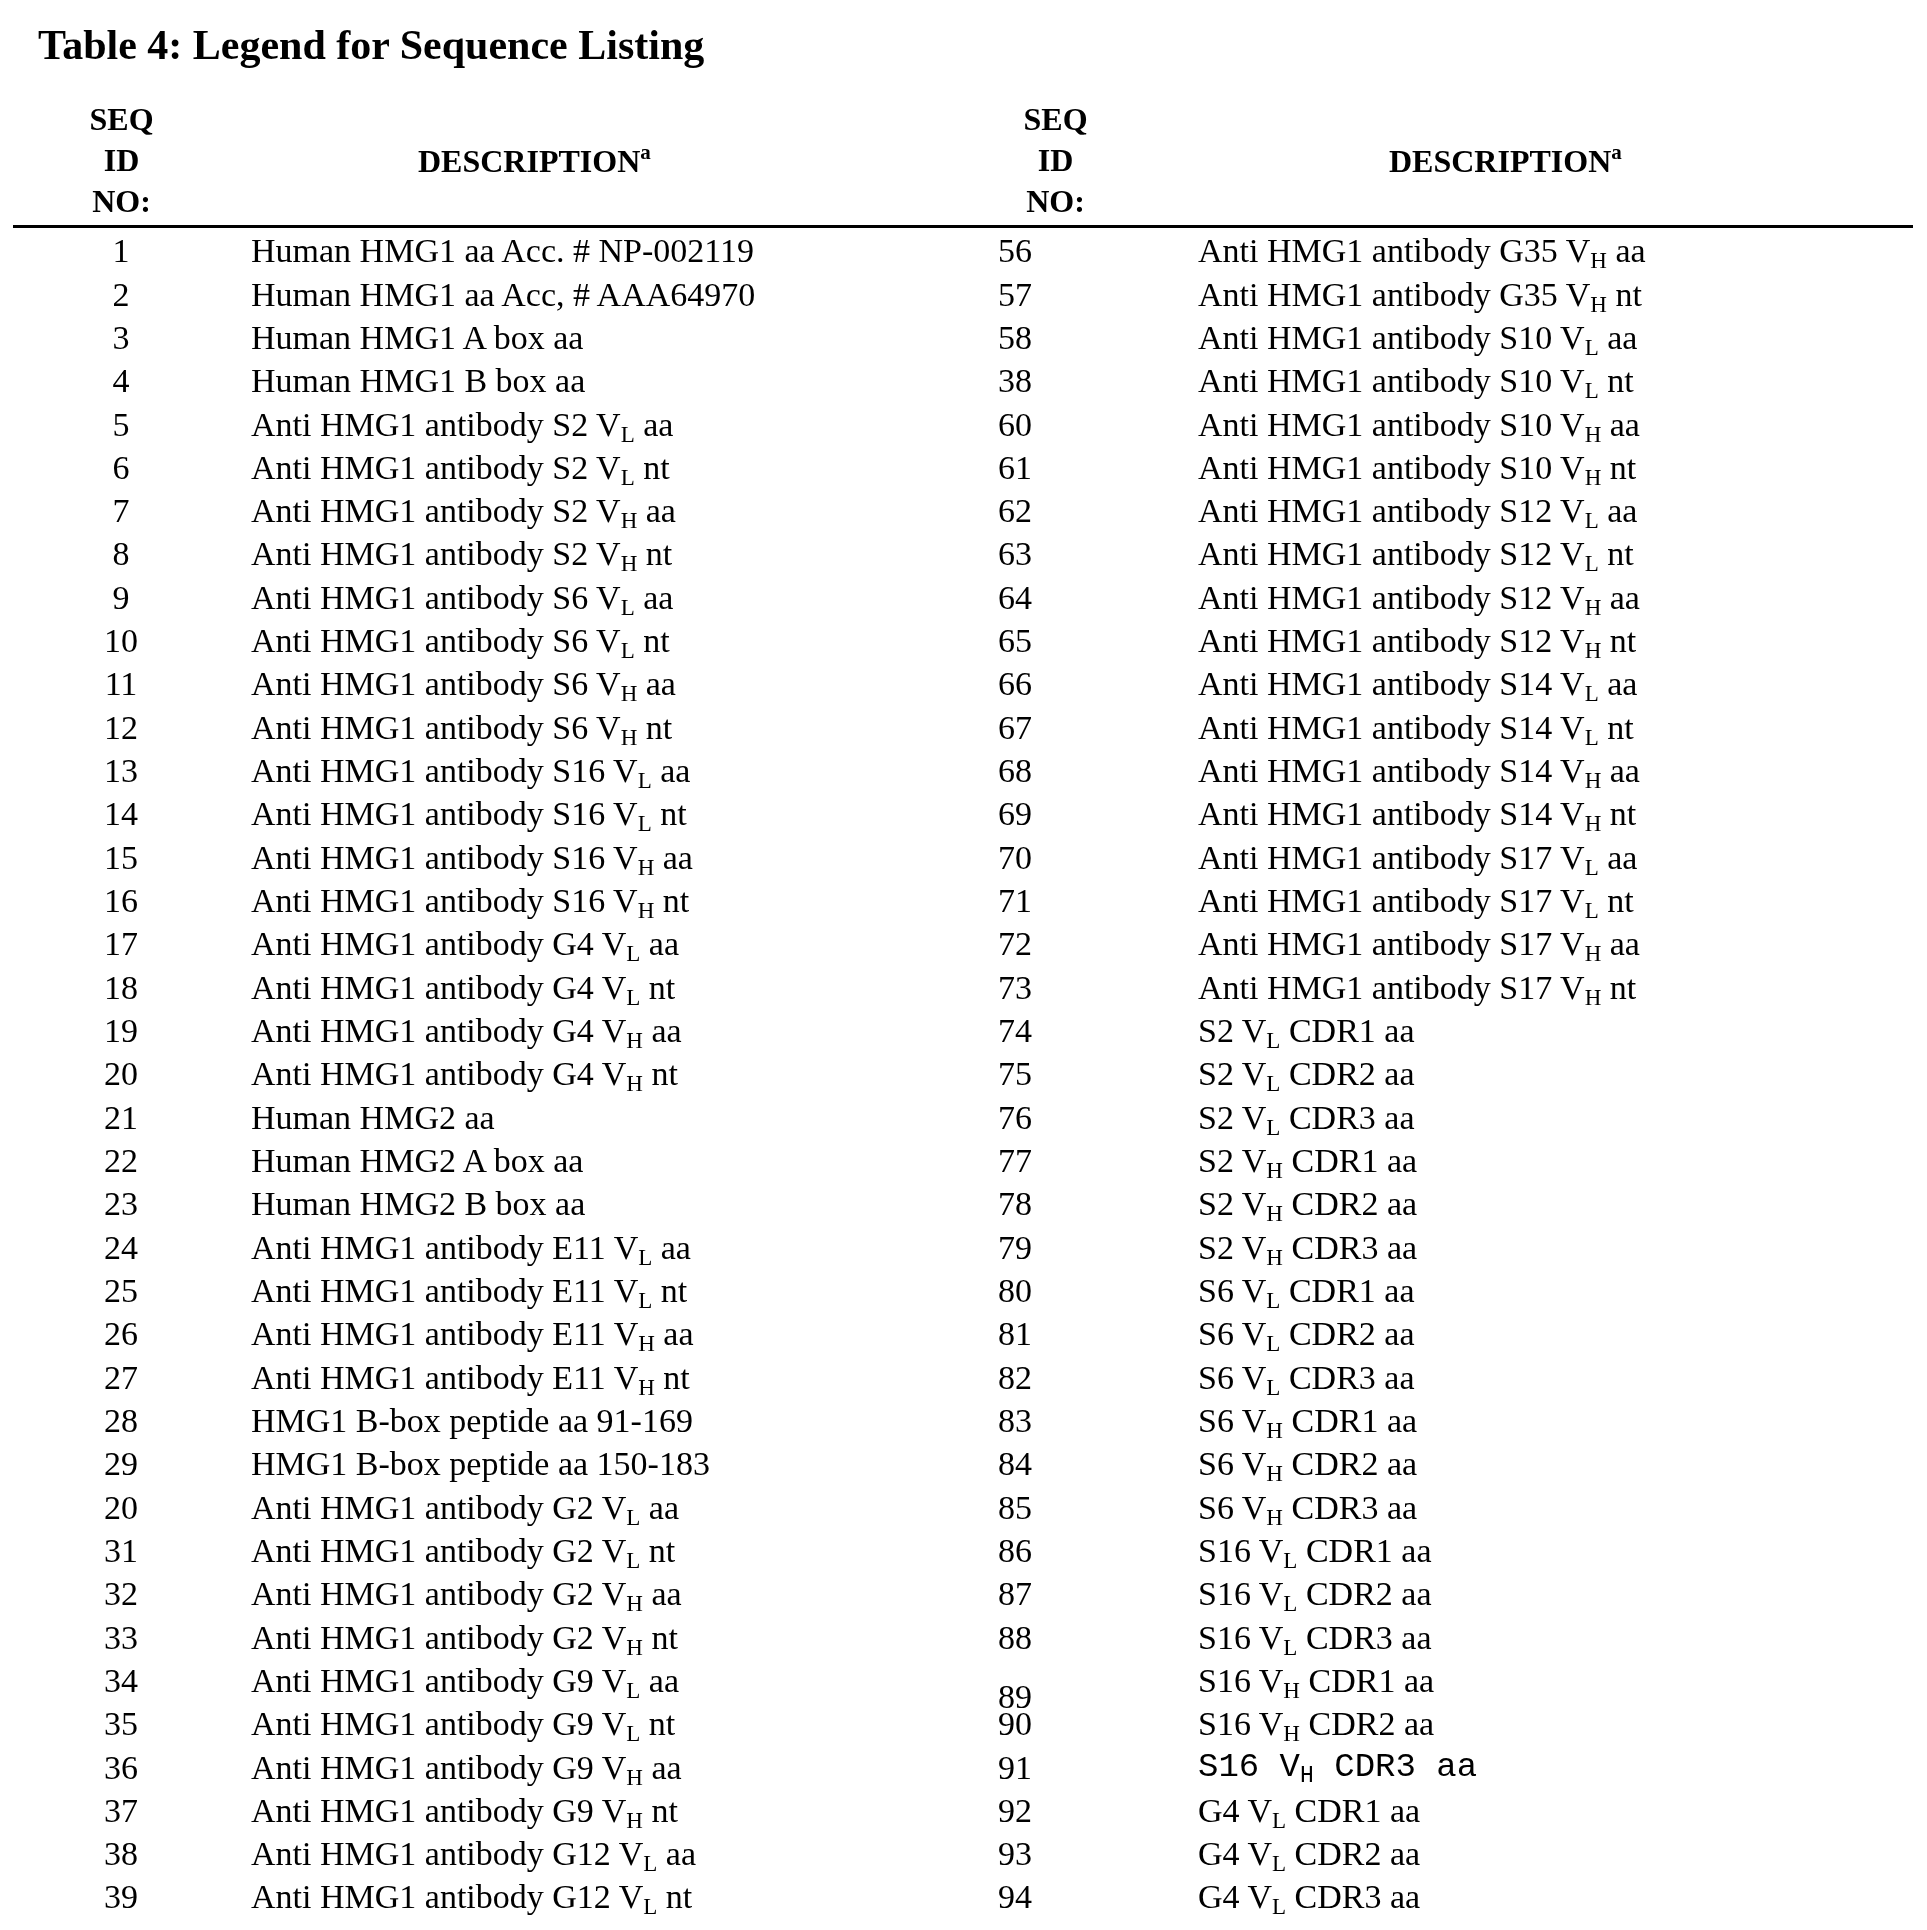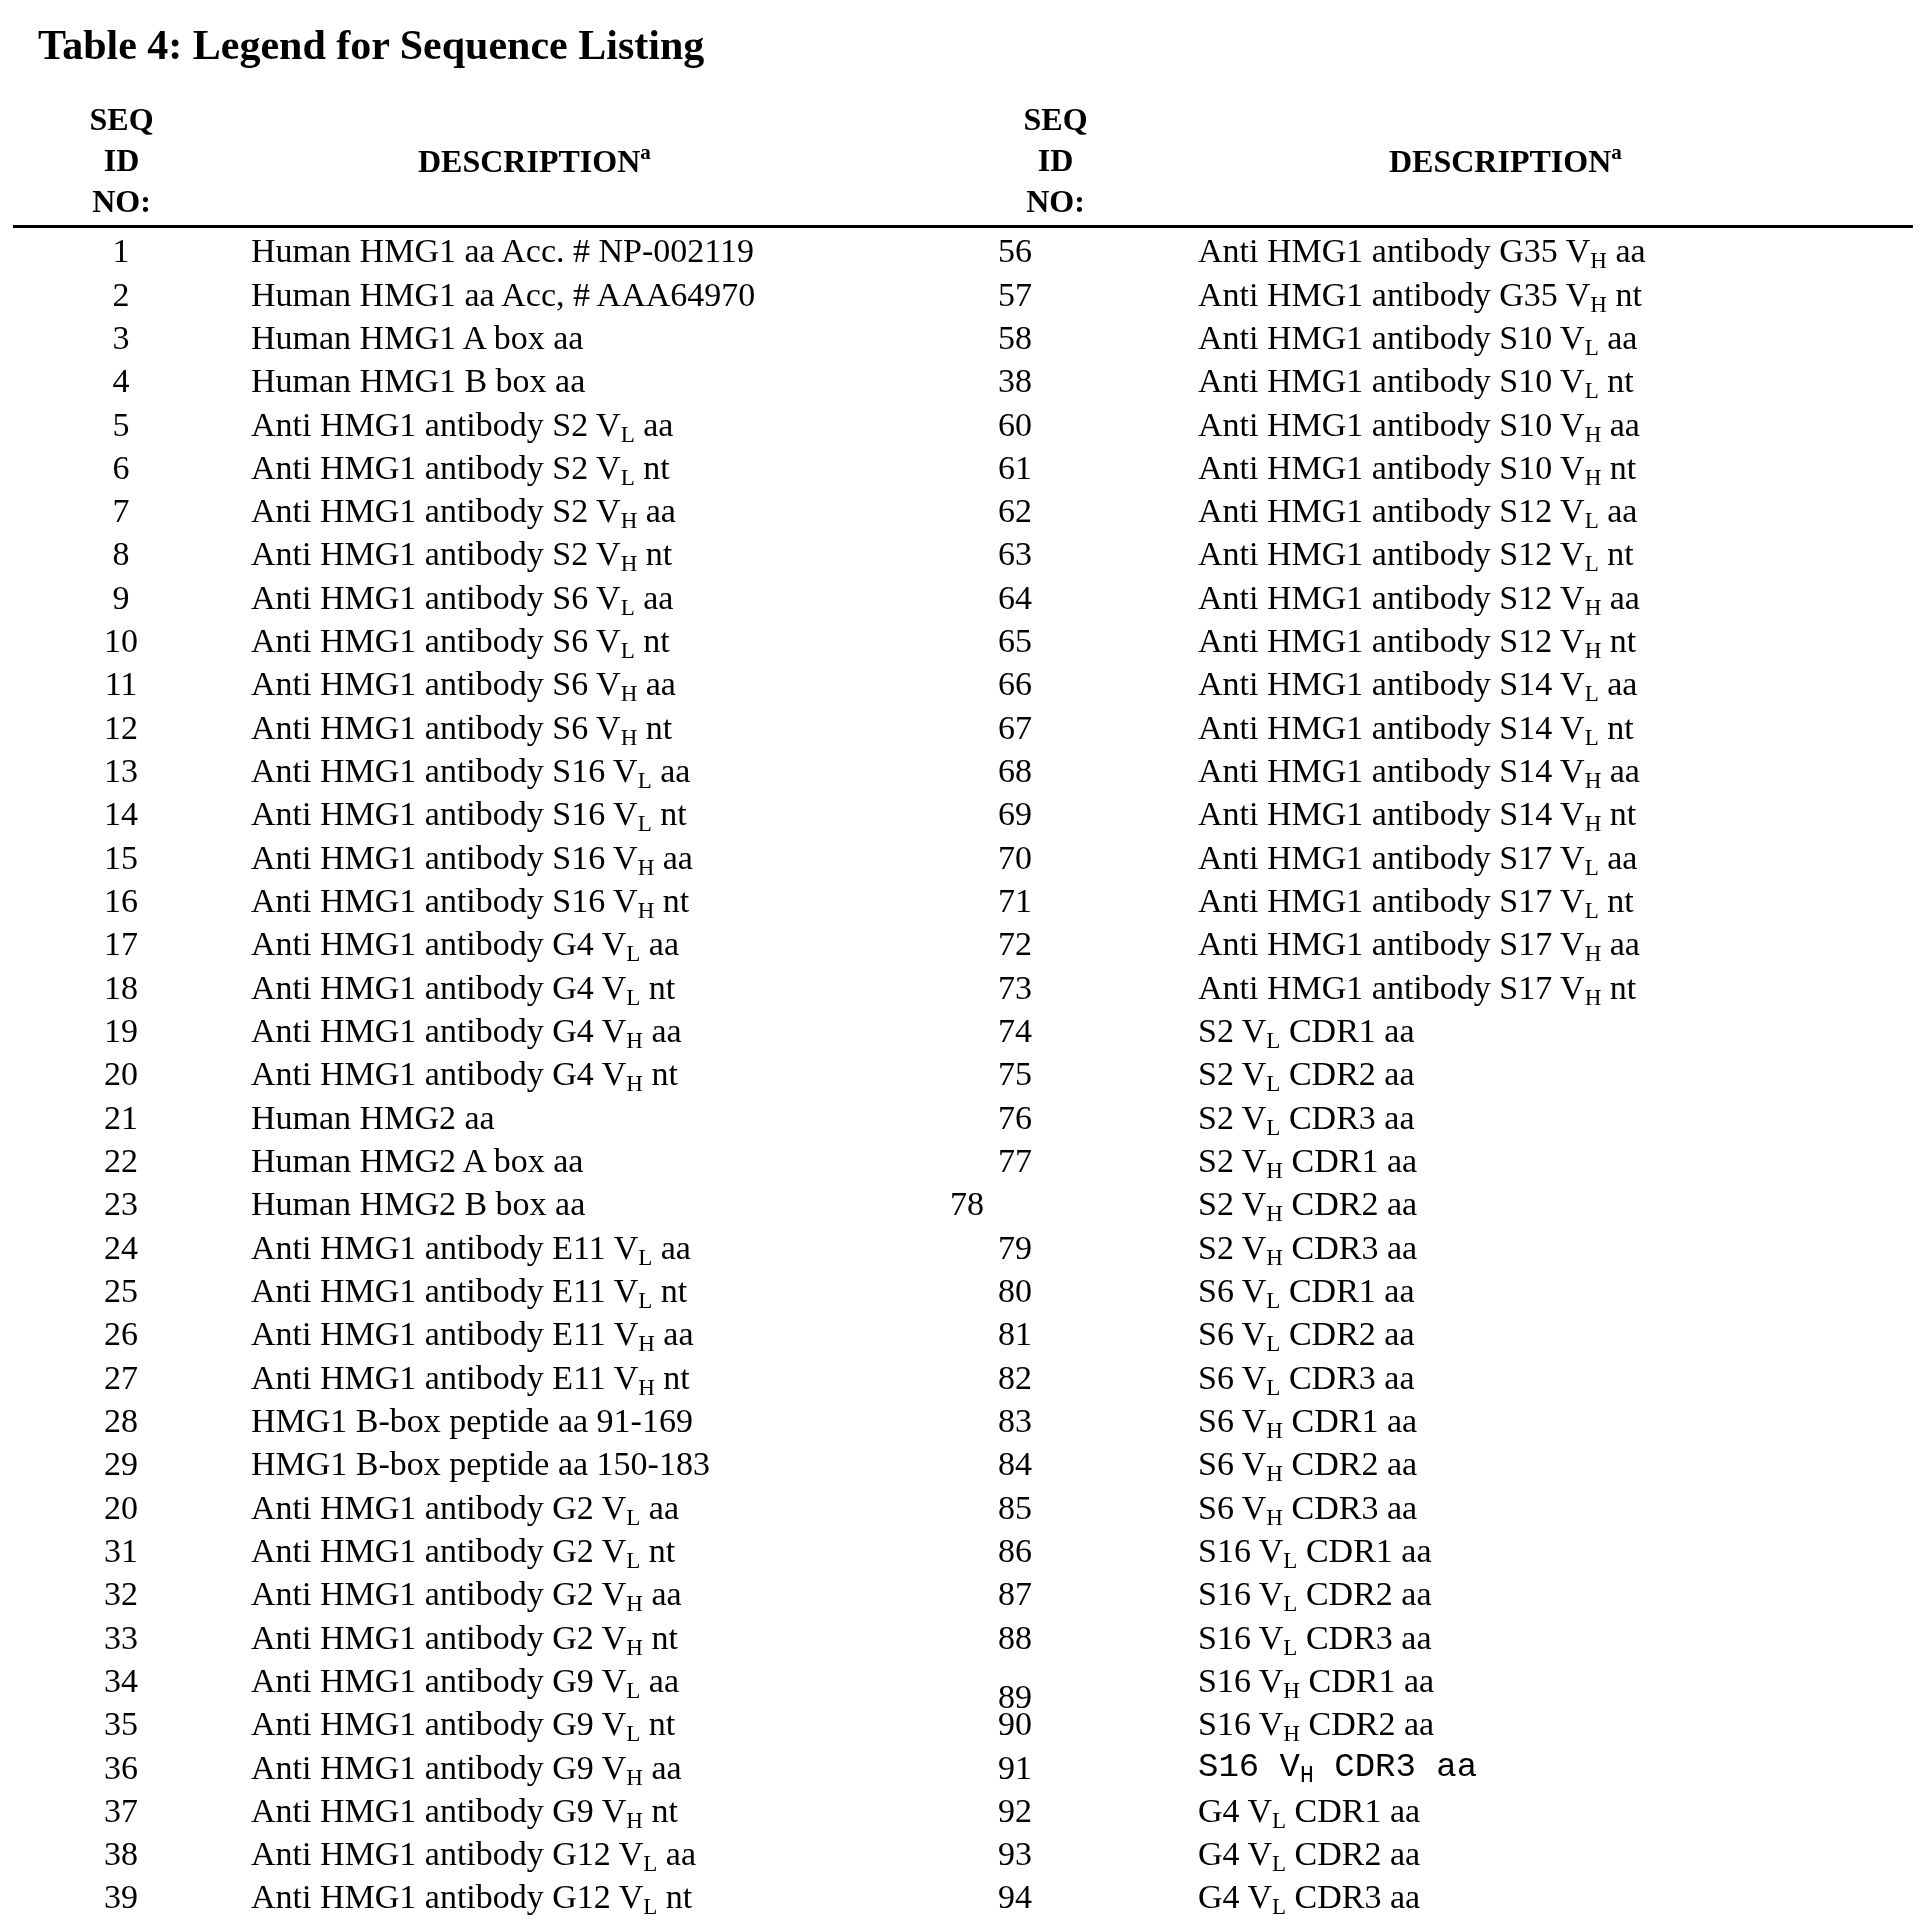--- a/index.html
+++ b/index.html
@@ -284,21 +284,21 @@
     </div>
     <div class="row" style="top: 1096px; left: 0px;">
       <span class="num" style="left: 972px;">76</span>
       <span class="desc" style="left: 1198px;">S2 V<sub>L</sub> CDR3 aa</span>
     </div>
     <div class="row" style="top: 1139px; left: 0px;">
       <span class="num" style="left: 972px;">77</span>
       <span class="desc" style="left: 1198px;">S2 V<sub>H</sub> CDR1 aa</span>
     </div>
     <div class="row" style="top: 1182px; left: 0px;">
-      <span class="num" style="left: 924px;">78</span>
+      <span class="num" style="left: 972px;">78</span>
       <span class="desc" style="left: 1198px;">S2 V<sub>H</sub> CDR2 aa</span>
     </div>
     <div class="row" style="top: 1226px; left: 0px;">
       <span class="num" style="left: 972px;">79</span>
       <span class="desc" style="left: 1198px;">S2 V<sub>H</sub> CDR3 aa</span>
     </div>
     <div class="row" style="top: 1269px; left: 0px;">
       <span class="num" style="left: 972px;">80</span>
       <span class="desc" style="left: 1198px;">S6 V<sub>L</sub> CDR1 aa</span>
     </div>

